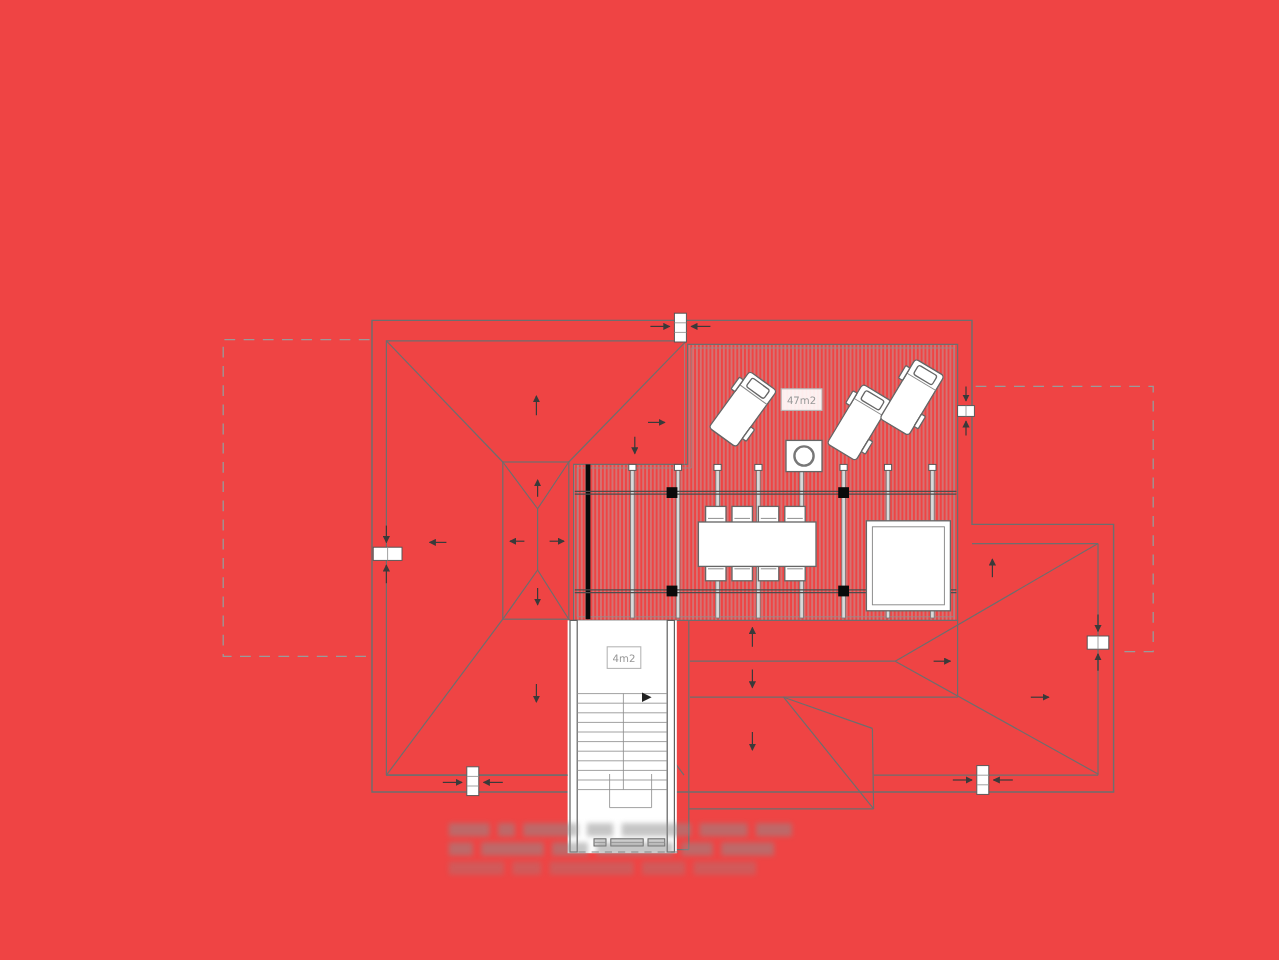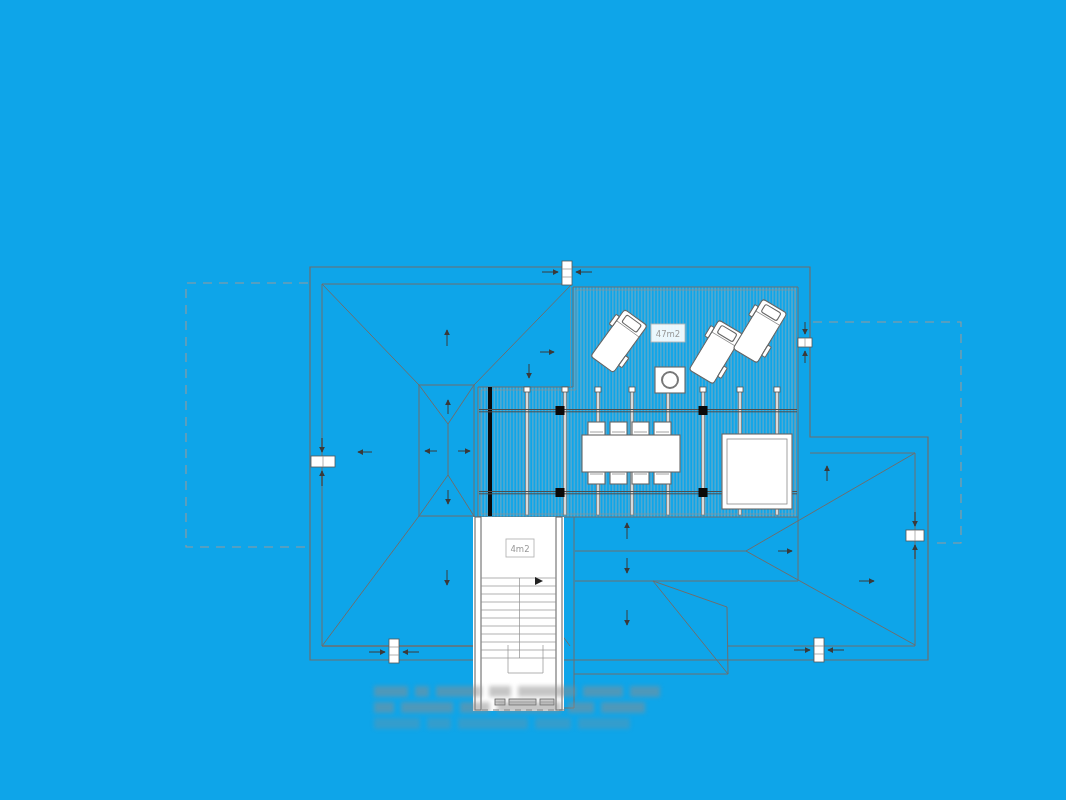--- a/index.html
+++ b/index.html
@@ -1,16 +1,16 @@
 <!DOCTYPE html>
 <html style="--line: #6e6e6e; --dark: #3a3a3a; --hatch: #b0b0b0; --dashed: #9a9a9a; --label_text: #989898; --black: #0a0a0a;"><head>
 <meta charset="utf-8">
 <style>
   html,body{margin:0;padding:0;background:#fff;font-family:"DejaVu Sans",sans-serif;}
-  .stage{position:relative;width:1066px;height:800px;background:#0ea5e9;overflow:hidden;}
+  .stage{position:relative;width:1066px;height:800px;background:#ef4444;overflow:hidden;}
   svg{position:absolute;left:0;top:0;}
 
   
   .wall{stroke:var(--line,#6e6e6e);stroke-width:1.2;fill:none;}
   .eave{stroke:var(--line,#6e6e6e);stroke-width:1;fill:none;}
   .hip{stroke:var(--line,#6e6e6e);stroke-width:1;fill:none;}
   .thin{stroke:#8f8f8f;stroke-width:.7;fill:none;}
   .dash{stroke:var(--dashed,#9a9a9a);stroke-width:1.1;fill:none;stroke-dasharray:9 7;}
   .dash2{stroke:#7c7c7c;stroke-width:1;fill:none;stroke-dasharray:6 5;}
   .arr{stroke:var(--dark,#3a3a3a);stroke-width:1;fill:none;}

